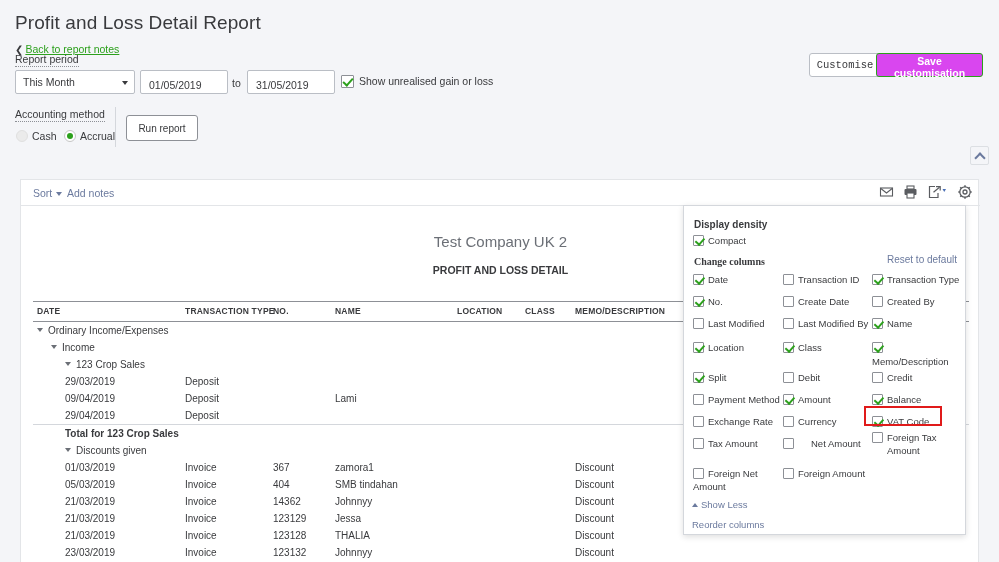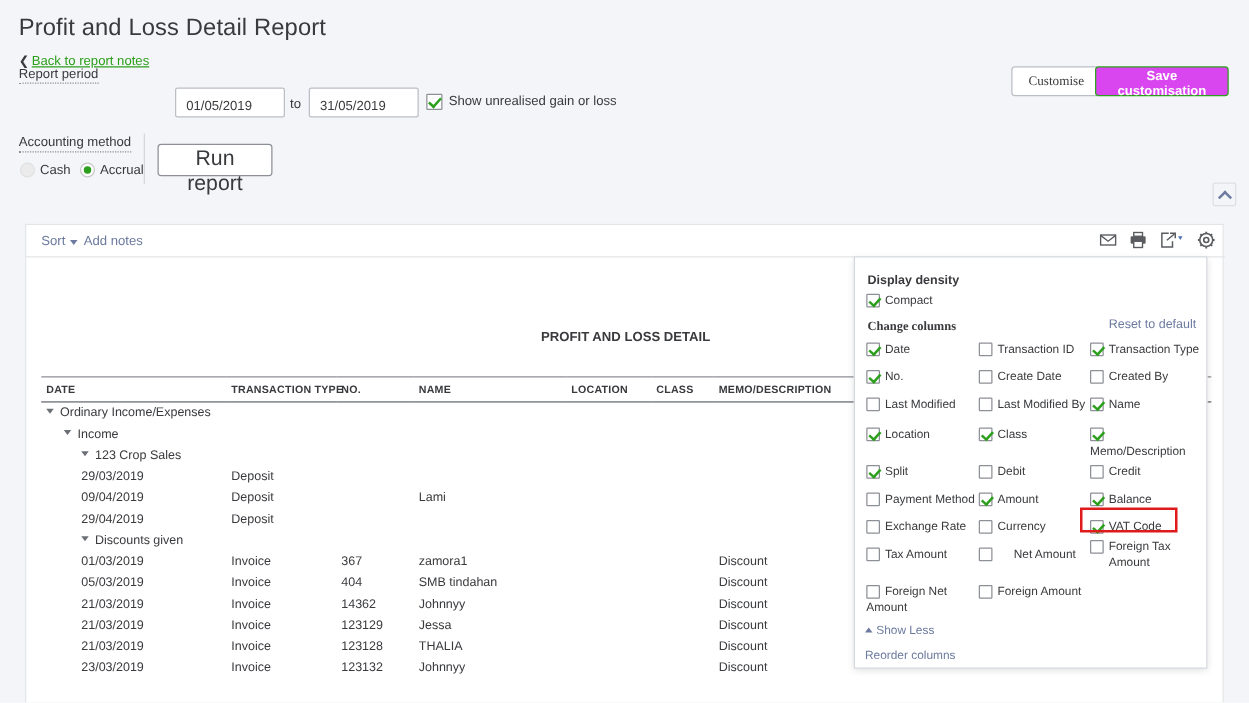--- a/index.html
+++ b/index.html
@@ -37,22 +37,22 @@
   #txt-unrealised { left: 359px; top: 75px; }
   .radio { position: absolute; width: 12px; height: 12px; border-radius: 50%; background: #ebebeb; border: 1px solid #e0e0e0; cursor: pointer; }
   .radio.on { background: #fff; border: 1px solid #c6c6c6; }
   .radio.on:after { content: ""; position: absolute; left: 2px; top: 2px; width: 6px; height: 6px; border-radius: 50%; background: #2ca01c; }
   #radio-cash { left: 16px; top: 130px; }
   #lbl-cash { position: absolute; left: 32px; top: 130px; font-size: 10.5px; }
   #radio-accrual { left: 64px; top: 130px; }
   #lbl-accrual { position: absolute; left: 80px; top: 130px; font-size: 10.5px; }
   .vdivider { position: absolute; left: 115px; top: 107px; width: 1px; height: 40px; background: #d4d7dc; }
 
-  .btn-run { position: absolute; left: 126px; top: 115px; width: 92px; height: 26px; background: #fff; border: 1px solid #8d9096; border-radius: 3px; font-size: 17px; color: #393a3d; cursor: pointer; font-family: "Liberation Sans", sans-serif; }
-  .btn-customise { position: absolute; left: 809px; top: 53px; width: 72px; height: 24px; background: #fff; border: 1px solid #babec5; border-radius: 3px; font-size: 10.5px; color: #393a3d; cursor: pointer; font-family: Liberation Serif, serif; }
+  .btn-run { position: absolute; left: 126px; top: 115px; width: 72px; height: 26px; background: #fff; border: 1px solid #8d9096; border-radius: 3px; font-size: 10px; color: #393a3d; cursor: pointer; font-family: "Liberation Sans", sans-serif; }
+  .btn-customise { position: absolute; left: 809px; top: 53px; width: 72px; height: 24px; background: #fff; border: 1px solid #babec5; border-radius: 3px; font-size: 10.5px; color: #393a3d; cursor: pointer; font-family: Liberation Mono, monospace; }
   .btn-save { position: absolute; left: 876px; top: 53px; width: 107px; height: 24px; background: #d946ef; border: 1px solid #2ca01c; border-radius: 3px; font-size: 10.5px; color: #fff; cursor: pointer; font-weight: bold; font-family: "Liberation Sans", sans-serif; }
 
   .collapse-btn { position: absolute; left: 970px; top: 146px; width: 19px; height: 19px; background: #f4f5f8; border: 1px solid #dcdfe3; border-radius: 2px; cursor: pointer; }
   .collapse-btn:after { content: ""; position: absolute; left: 5px; top: 7px; width: 6px; height: 6px; border: solid #6b7a9e; border-width: 2px 0 0 2px; transform: rotate(45deg); }
 
   
   .report-card { position: absolute; left: 20px; top: 179px; width: 959px; height: 383px; background: #fff; border: 1px solid #e3e5e8; border-bottom: none; }
   .report-toolbar { position: absolute; left: 0; top: 0; width: 959px; height: 26px; border-bottom: 1px solid #e3e5e8; }
   .tb-link { position: absolute; font-size: 10.5px; color: #6b7a9e; cursor: pointer; top: 7px; }
   #tb-sort { left: 12px; }
@@ -96,20 +96,24 @@
 
 <div id="root">
 
   <div class="topbar">
     <div class="page-title">Profit and Loss Detail Report</div>
 
     <div class="back-link"><span class="chev">❮</span><span>Back to report notes</span></div>
 
     <div class="field-label" id="lbl-report-period">Report period</div>
 
+    <div class="select-box">
+      <span>This Month</span>
+      <span class="select-caret"></span>
+    </div>
 
     <input class="date-input" id="date-from" value="01/05/2019" style="">
     <span class="to-word">to</span>
     <input class="date-input" id="date-to" value="31/05/2019" style="">
 
     <span class="cb on" id="cb-unrealised"></span>
     <span class="cb-text" id="txt-unrealised">Show unrealised gain or loss</span>
 
     <div class="field-label" id="lbl-acct-method">Accounting method</div>
     <span class="radio" id="radio-cash"></span>
@@ -166,20 +170,21 @@
                 <path d="M3.3 3.3 l1.2 1.2"></path>
                 <path d="M11.5 11.5 l1.2 1.2"></path>
                 <path d="M12.7 3.3 l-1.2 1.2"></path>
                 <path d="M4.5 11.5 l-1.2 1.2"></path>
               </g>
             </svg>
         </span>
       </div>
     </div>
 
+    <div class="rpt-company">Test Company UK 2</div>
     <div class="rpt-name">PROFIT AND LOSS DETAIL</div>
 
     <table class="tbl">
       <colgroup>
         <col style="width:148px">
           <col style="width:88px">
           <col style="width:62px">
           <col style="width:122px">
         <col style="width:68px">
           <col style="width:50px">
@@ -267,20 +272,32 @@
             <td style="padding-left: 32px;">29/04/2019</td>
             <td>Deposit</td>
             <td></td>
             <td></td>
             <td></td>
             <td></td>
             <td></td>
             <td></td>
             <td class="num"></td>
             <td class="num"></td>
+          </tr>
+          <tr class="row-total rule-top">
+            <td style="padding-left: 32px;"><span>Total for 123 Crop Sales</span></td>
+            <td></td>
+            <td></td>
+            <td></td>
+            <td></td>
+            <td></td>
+            <td></td>
+            <td></td>
+            <td></td>
+            <td></td>
           </tr>
           <tr class="row-group">
             <td style="padding-left: 32px;"><span class="caret-r"></span><span>Discounts given</span></td>
             <td></td>
             <td></td>
             <td></td>
             <td></td>
             <td></td>
             <td></td>
             <td></td>

